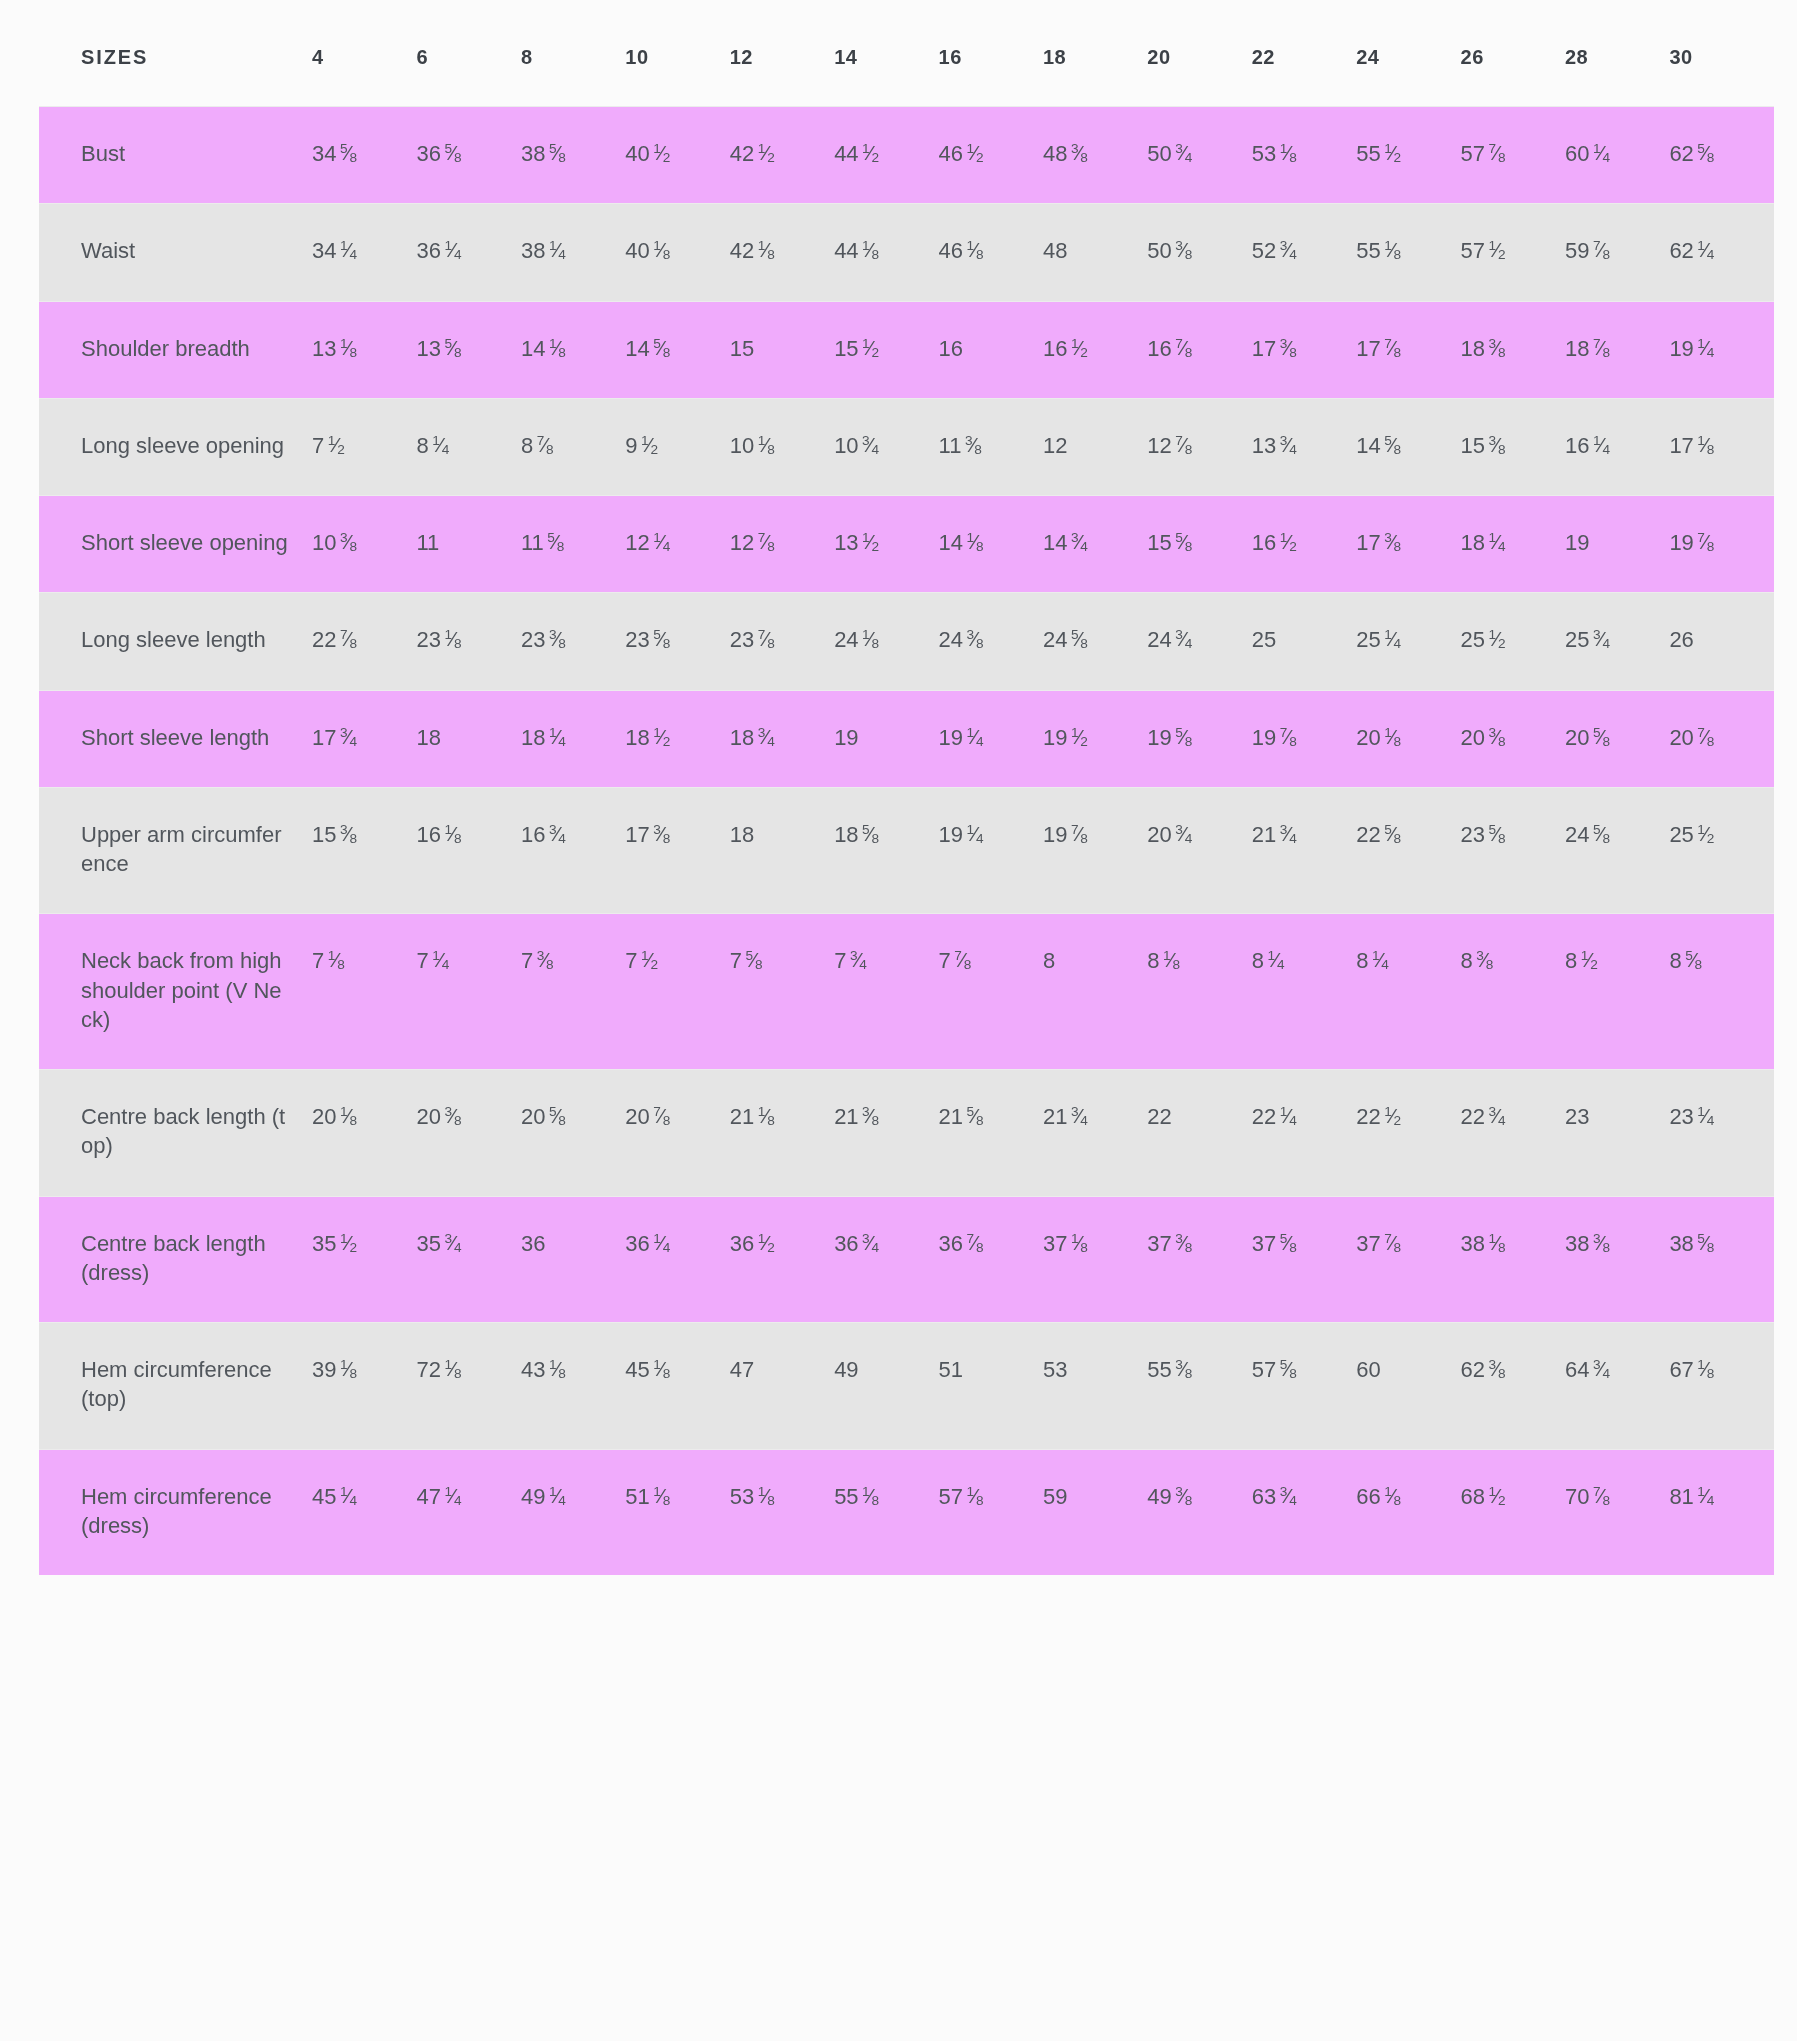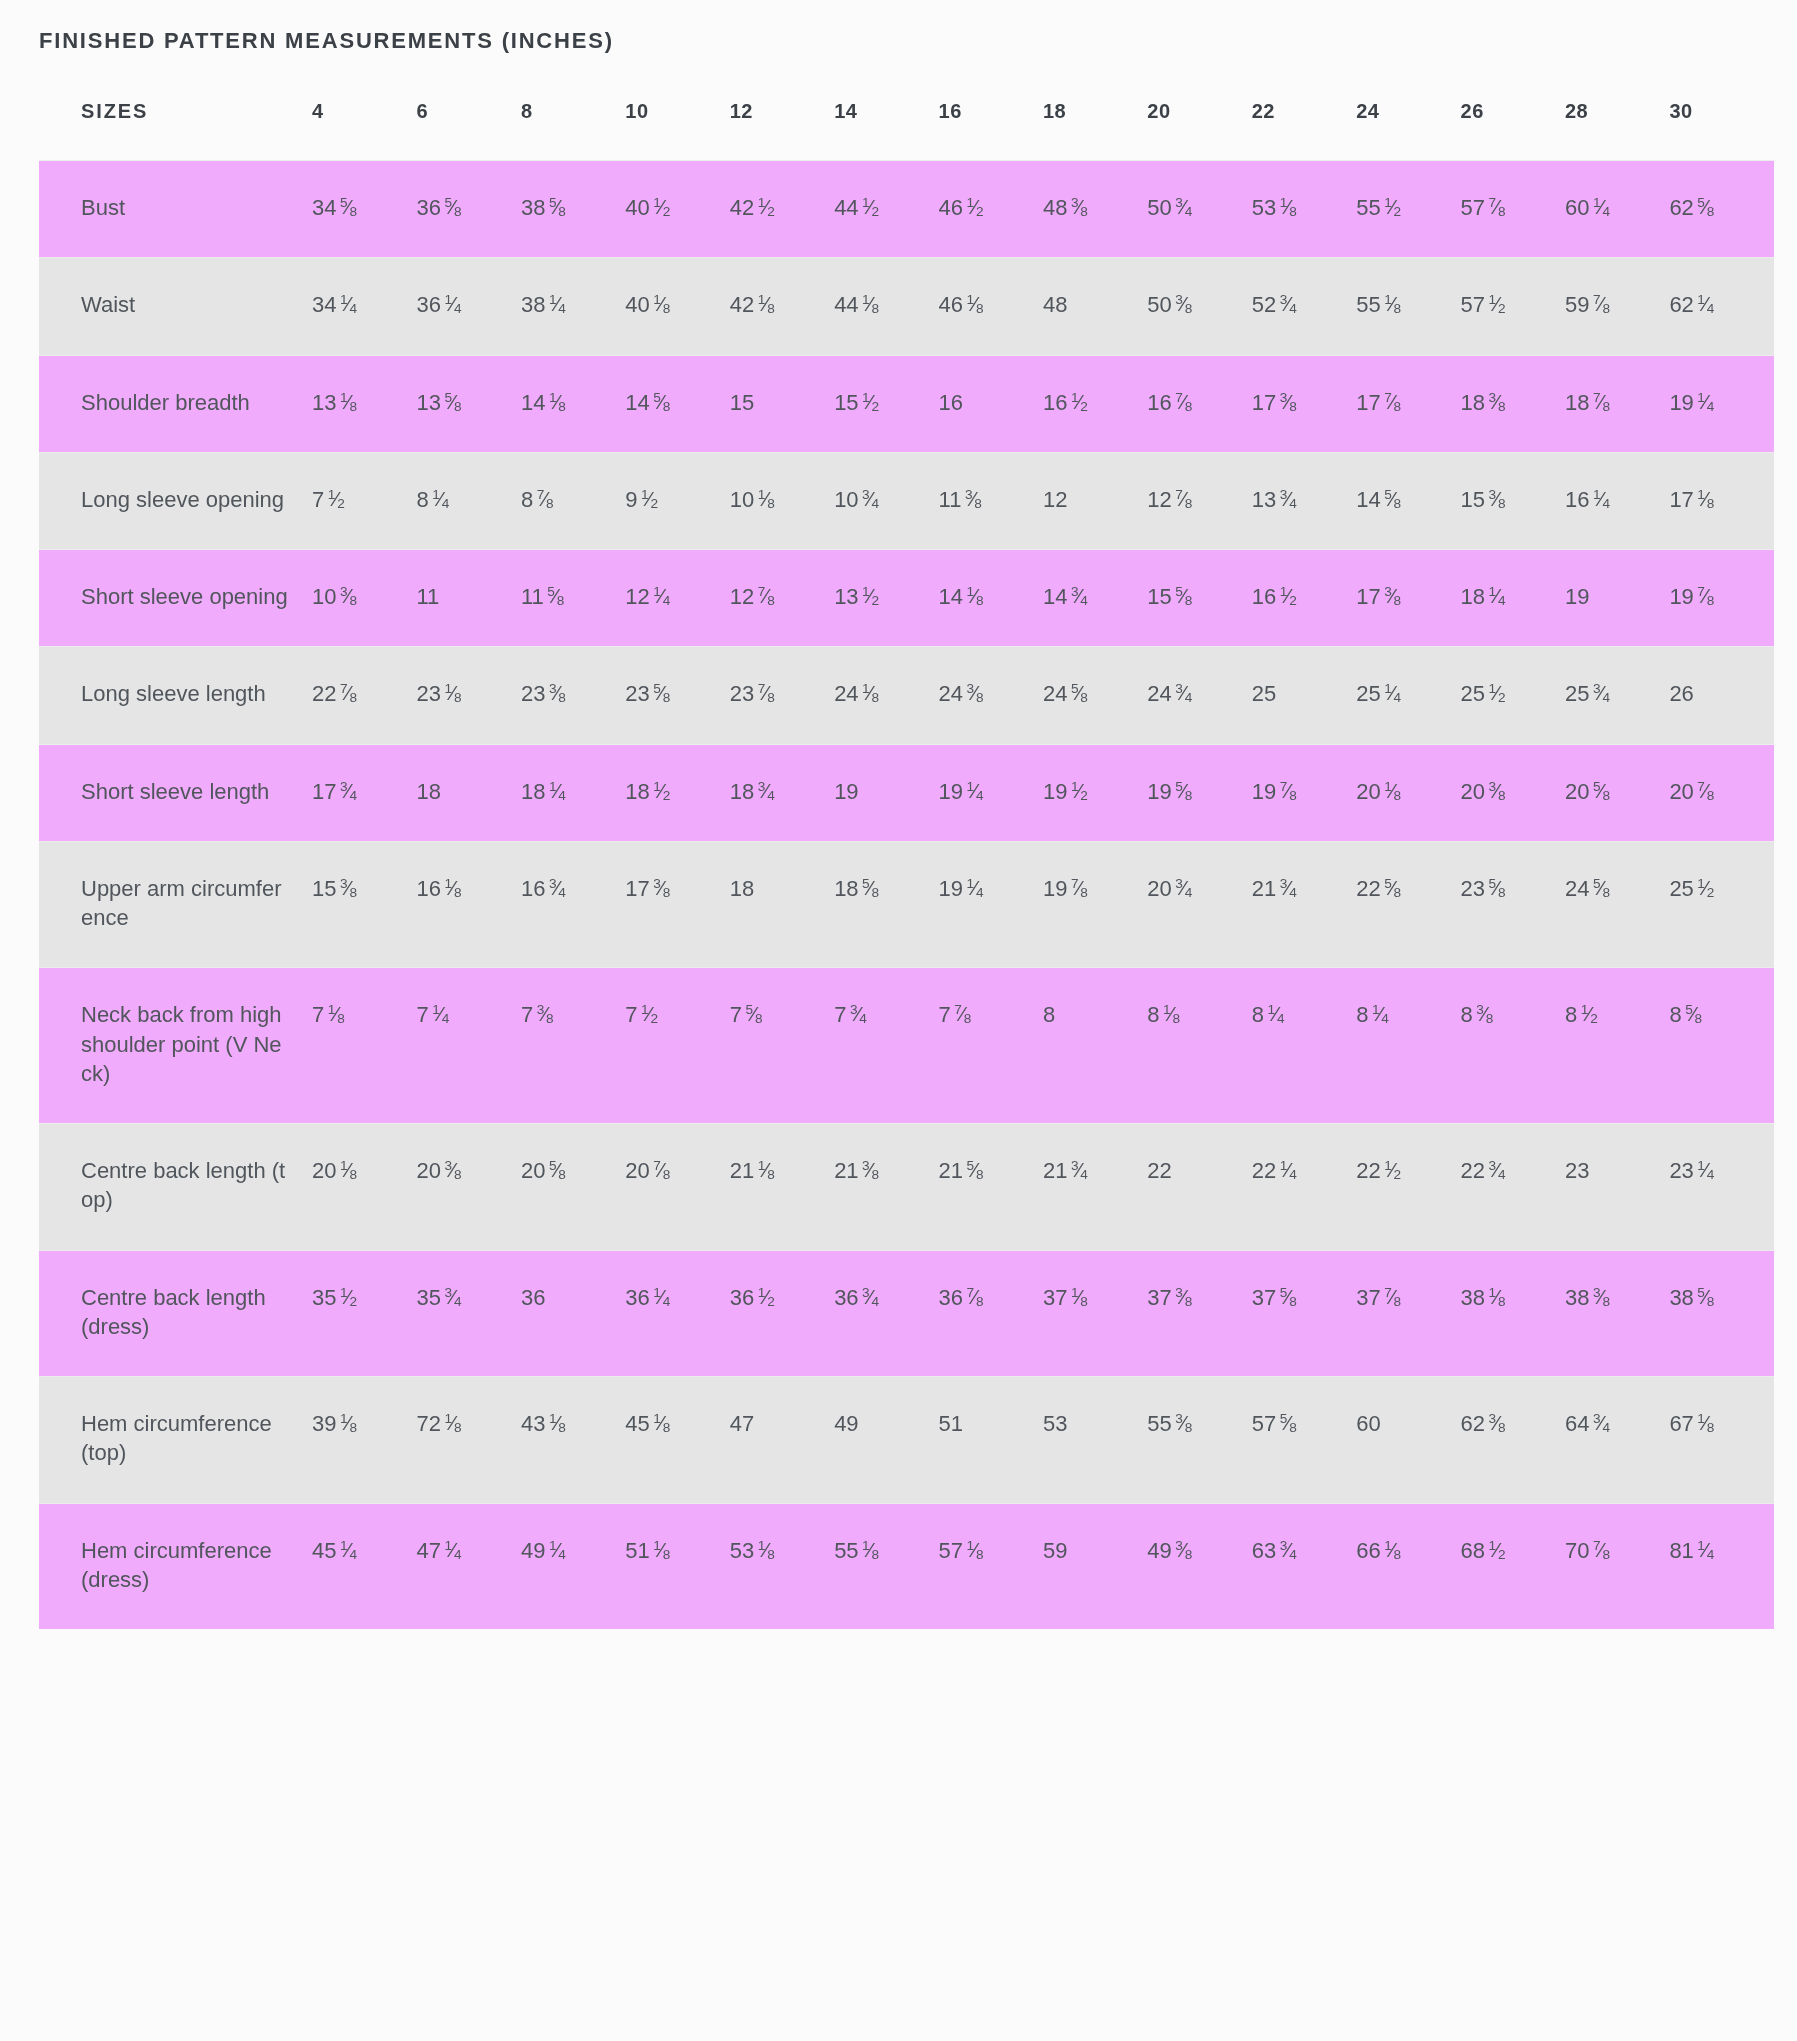--- a/index.html
+++ b/index.html
@@ -102,21 +102,20 @@
   .frac .slash {
     font-size: 0.95em;
     margin: 0 -0.04em;
   }
 </style>
 </head>
 <body>
 
 <div class="page">
 
-  <div class="page-title">FINISHED PATTERN MEASUREMENTS (INCHES)</div>
 
   <table class="measure-table">
     <colgroup>
       <col class="label-col">
       <col class="size-col">
         <col class="size-col">
         <col class="size-col">
         <col class="size-col">
       <col class="size-col">
         <col class="size-col">

